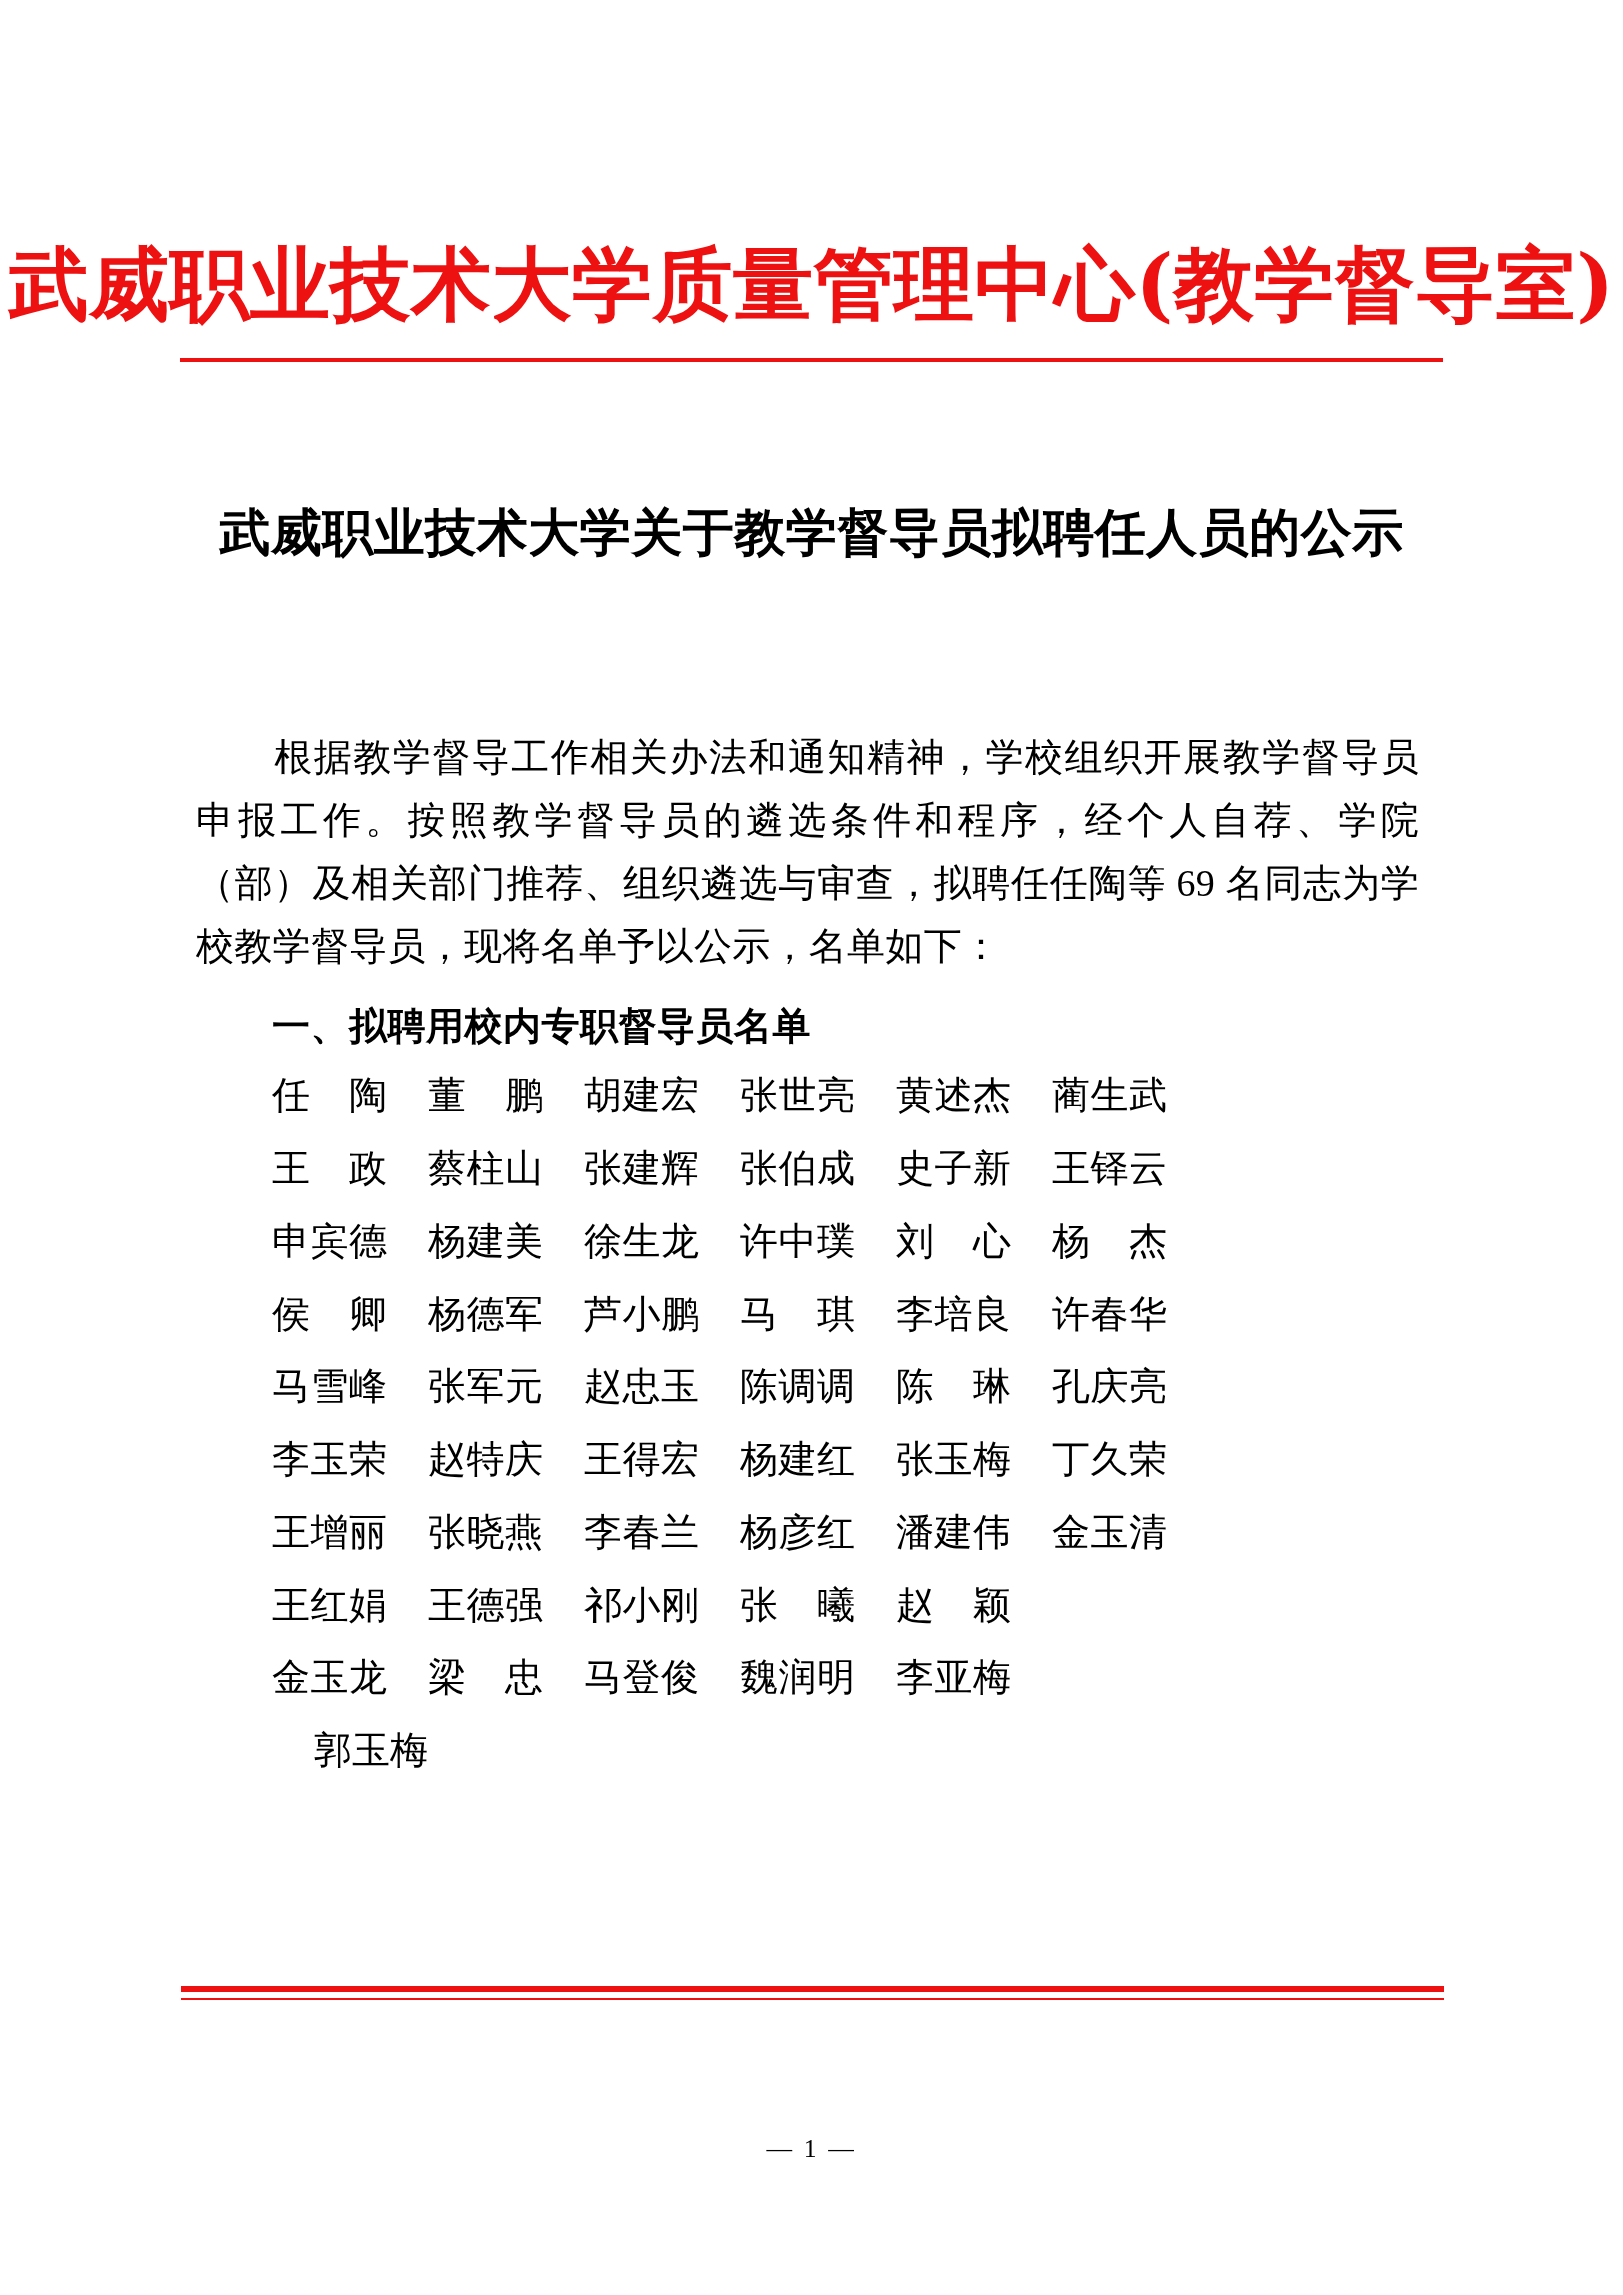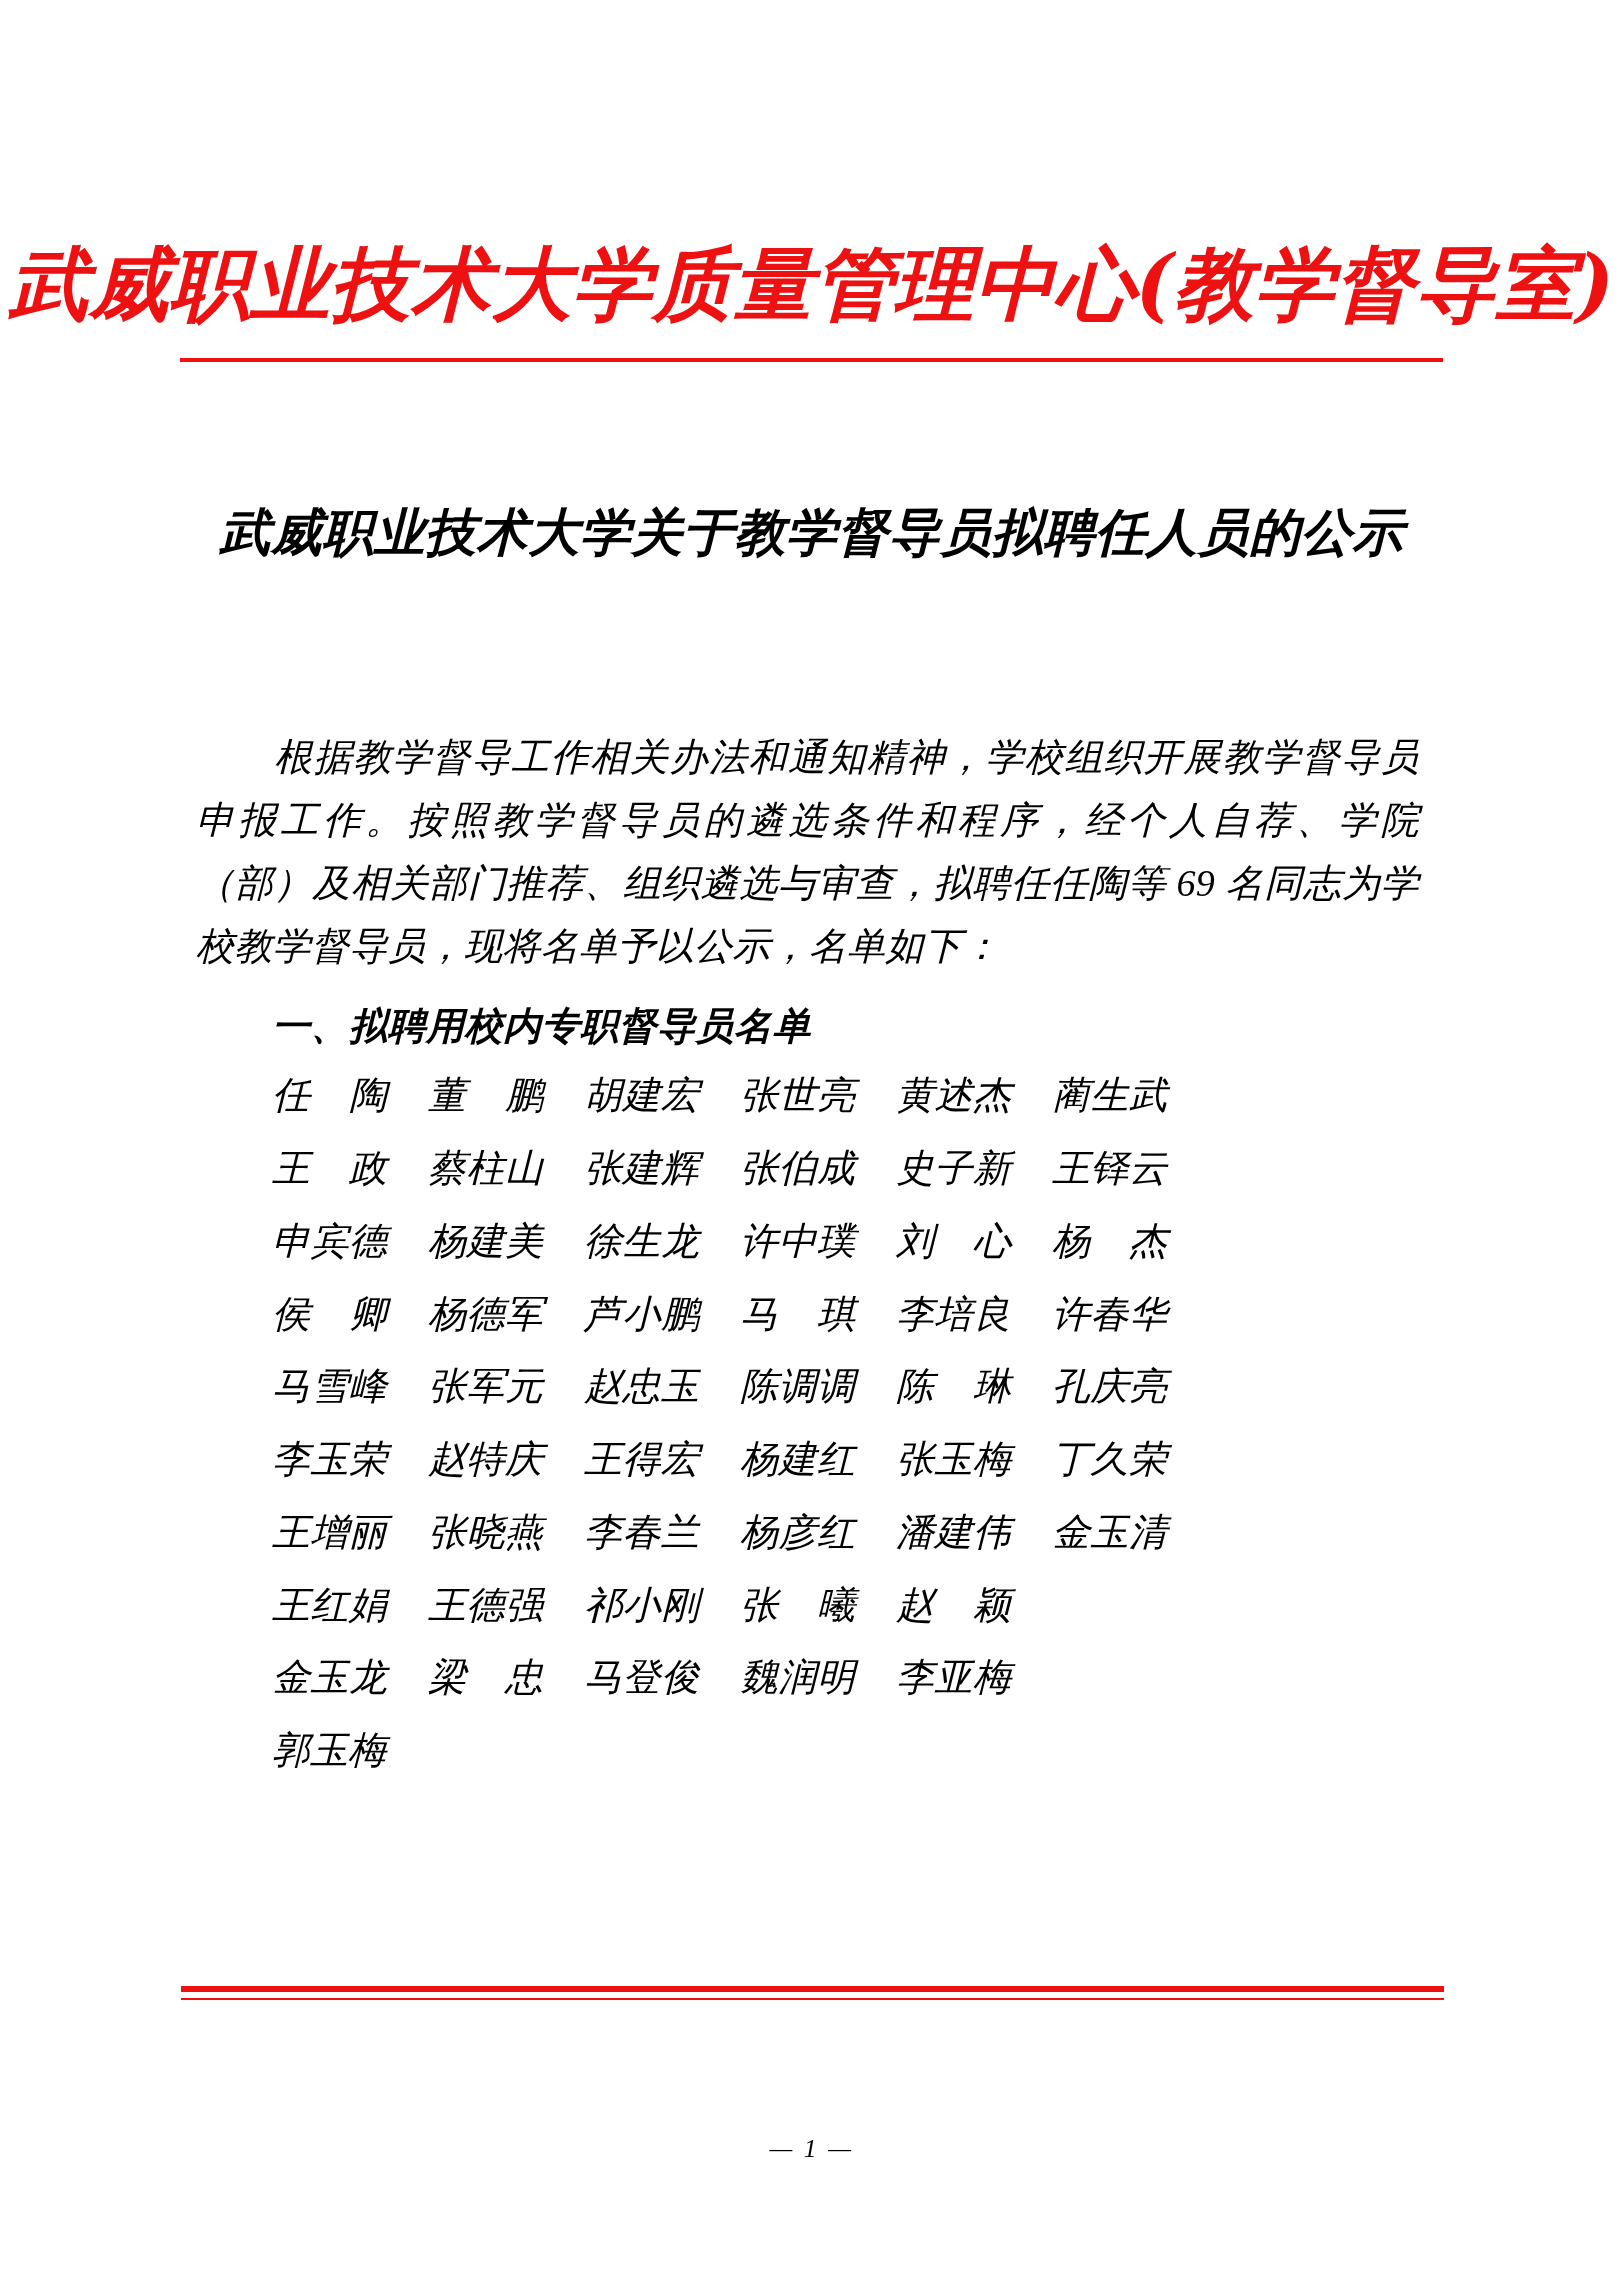--- a/index.html
+++ b/index.html
@@ -11,21 +11,20 @@
     font-family: "Liberation Serif", "DejaVu Serif", serif;
     color: #000000;
   }
   .page {
     position: relative;
     width: 1623px;
     height: 2295px;
     background: #ffffff;
     box-sizing: border-box;
     overflow: hidden;
-    font-style: italic;
   }
 
   
   .masthead {
     position: absolute;
     left: 0;
     right: 0;
     top: 240px;
     text-align: center;
   }
@@ -105,21 +104,21 @@
   }
   .ext-row {
     display: flex;
     font-size: 38px;
     line-height: 1.62;
     margin-top: 9.2px;
     padding-left: 76px;
   }
   .ext-name {
     flex: 0 0 156px;
-    text-align: left;
+    text-align: right;
     white-space: nowrap;
   }
   .ext-org {
     margin-left: 12.3px;
     white-space: nowrap;
   }
 
   
   .footer-rules {
     position: absolute;

